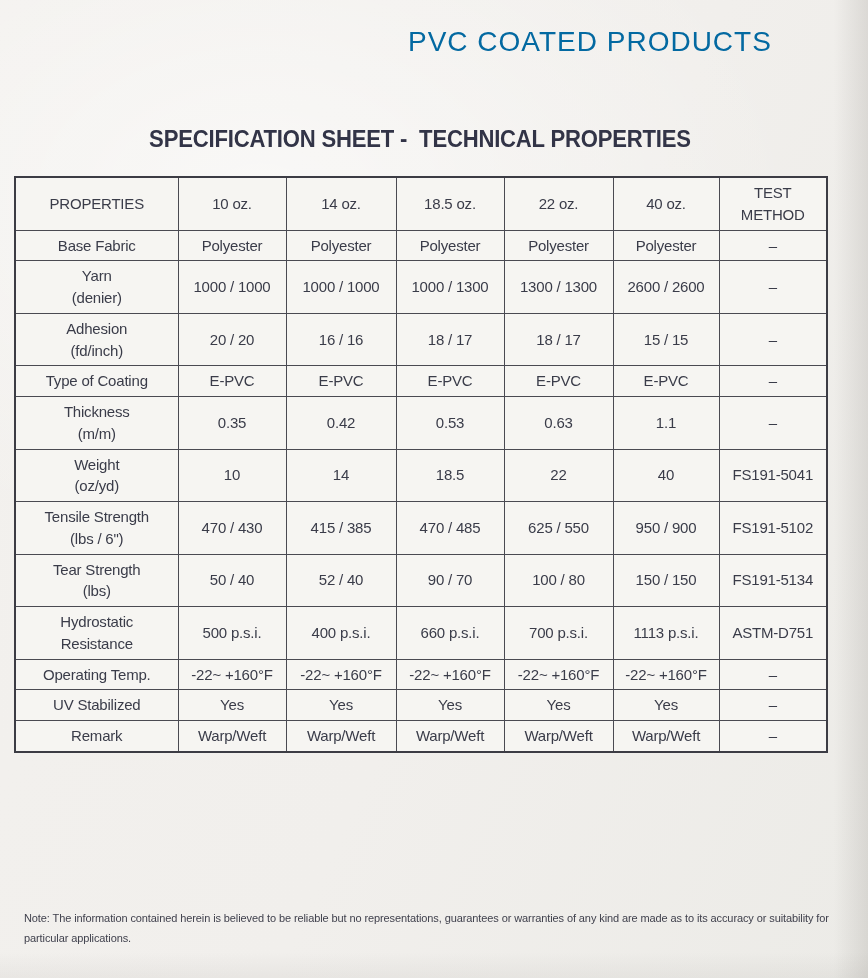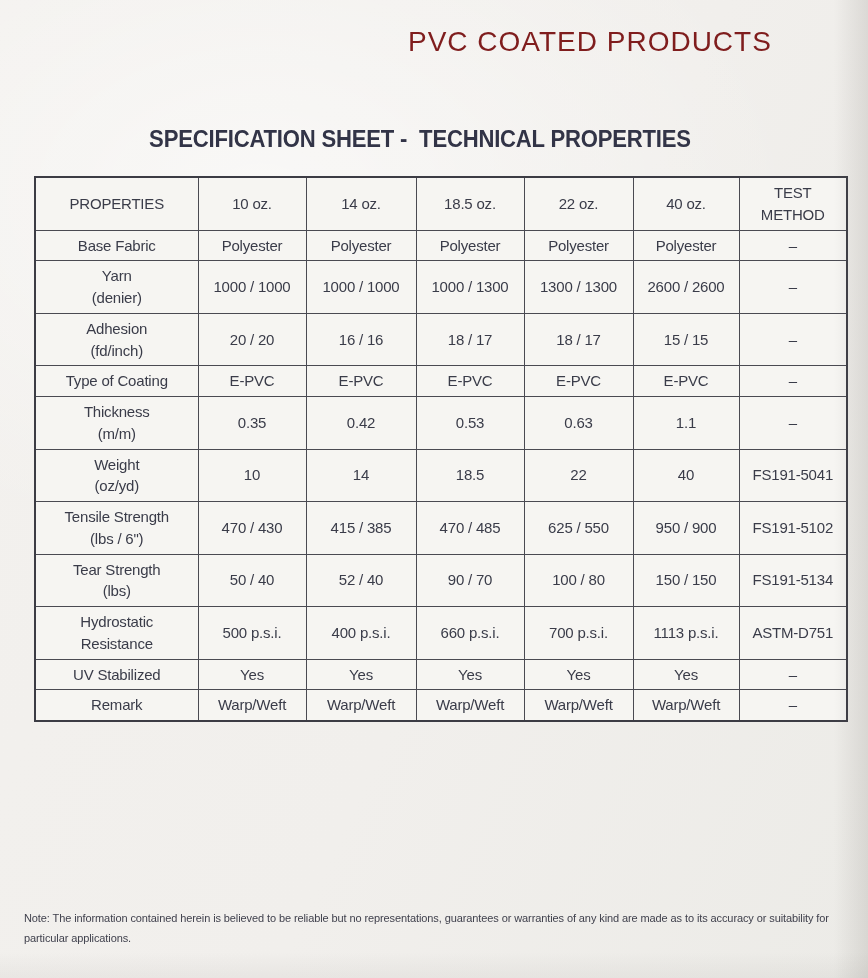--- a/index.html
+++ b/index.html
@@ -22,21 +22,21 @@
     position: absolute; left: 0; bottom: 0; width: 100%; height: 26px;
     background: linear-gradient(to bottom, rgba(110,105,100,0), rgba(110,105,100,0.07));
     pointer-events: none;
   }
   .page-title {
     position: absolute;
     left: 408px; top: 26px;
     font-size: 28px;
     font-weight: 400;
     letter-spacing: 1px;
-    color: #7f1d1d;
+    color: #0369a1;
     white-space: pre;
   }
   .sheet-title {
     position: absolute;
     left: 0; top: 126px;
     width: 840px;
     text-align: center;
     font-size: 23px;
     font-weight: 700;
     letter-spacing: -0.2px;
@@ -45,21 +45,20 @@
     transform: scaleX(0.96);
   }
   table.spec {
     position: absolute;
     left: 14px; top: 176px;
     width: 812px;
     border-collapse: collapse;
     table-layout: fixed;
     background: #f6f5f2;
     border: 2px solid #3c3c44;
-    margin-left: 20px;
   }
   table.spec th, table.spec td {
     border: 1px solid #4a4a52;
     text-align: center;
     vertical-align: middle;
     font-size: 15px;
     font-weight: 400;
     letter-spacing: -0.2px;
     color: #3a3c49;
     white-space: pre-line;
@@ -198,20 +197,29 @@
         <td>Hydrostatic
 Resistance</td>
         <td>500 p.s.i.</td>
         <td>400 p.s.i.</td>
         <td>660 p.s.i.</td>
         <td>700 p.s.i.</td>
         <td>1113 p.s.i.</td>
         <td>ASTM-D751</td>
       </tr>
       <tr>
+        <td>Operating Temp.</td>
+        <td>-22~ +160°F</td>
+        <td>-22~ +160°F</td>
+        <td>-22~ +160°F</td>
+        <td>-22~ +160°F</td>
+        <td>-22~ +160°F</td>
+        <td>–</td>
+      </tr>
+      <tr>
         <td>UV Stabilized</td>
         <td>Yes</td>
         <td>Yes</td>
         <td>Yes</td>
         <td>Yes</td>
         <td>Yes</td>
         <td>–</td>
       </tr>
       <tr>
         <td>Remark</td>

